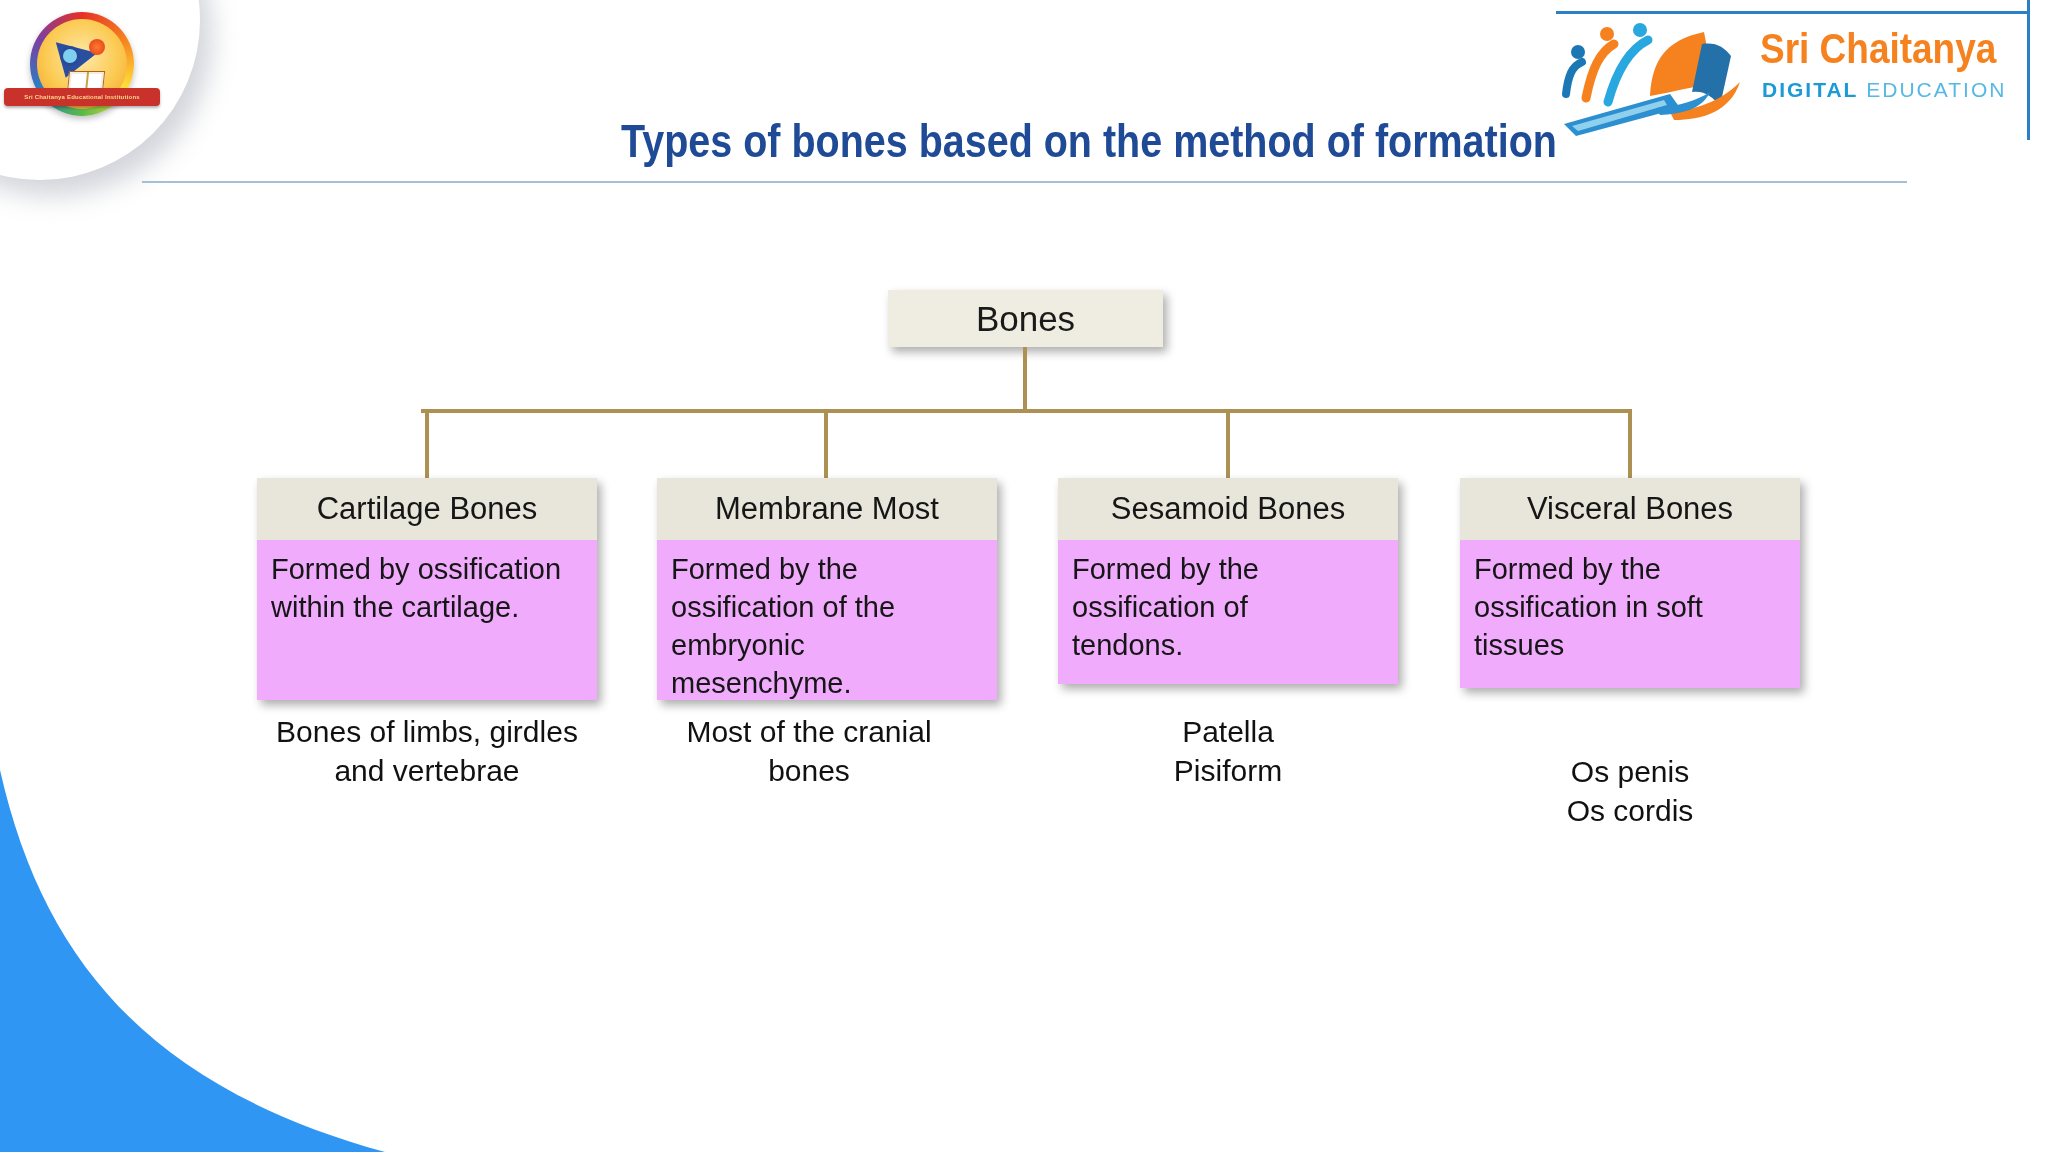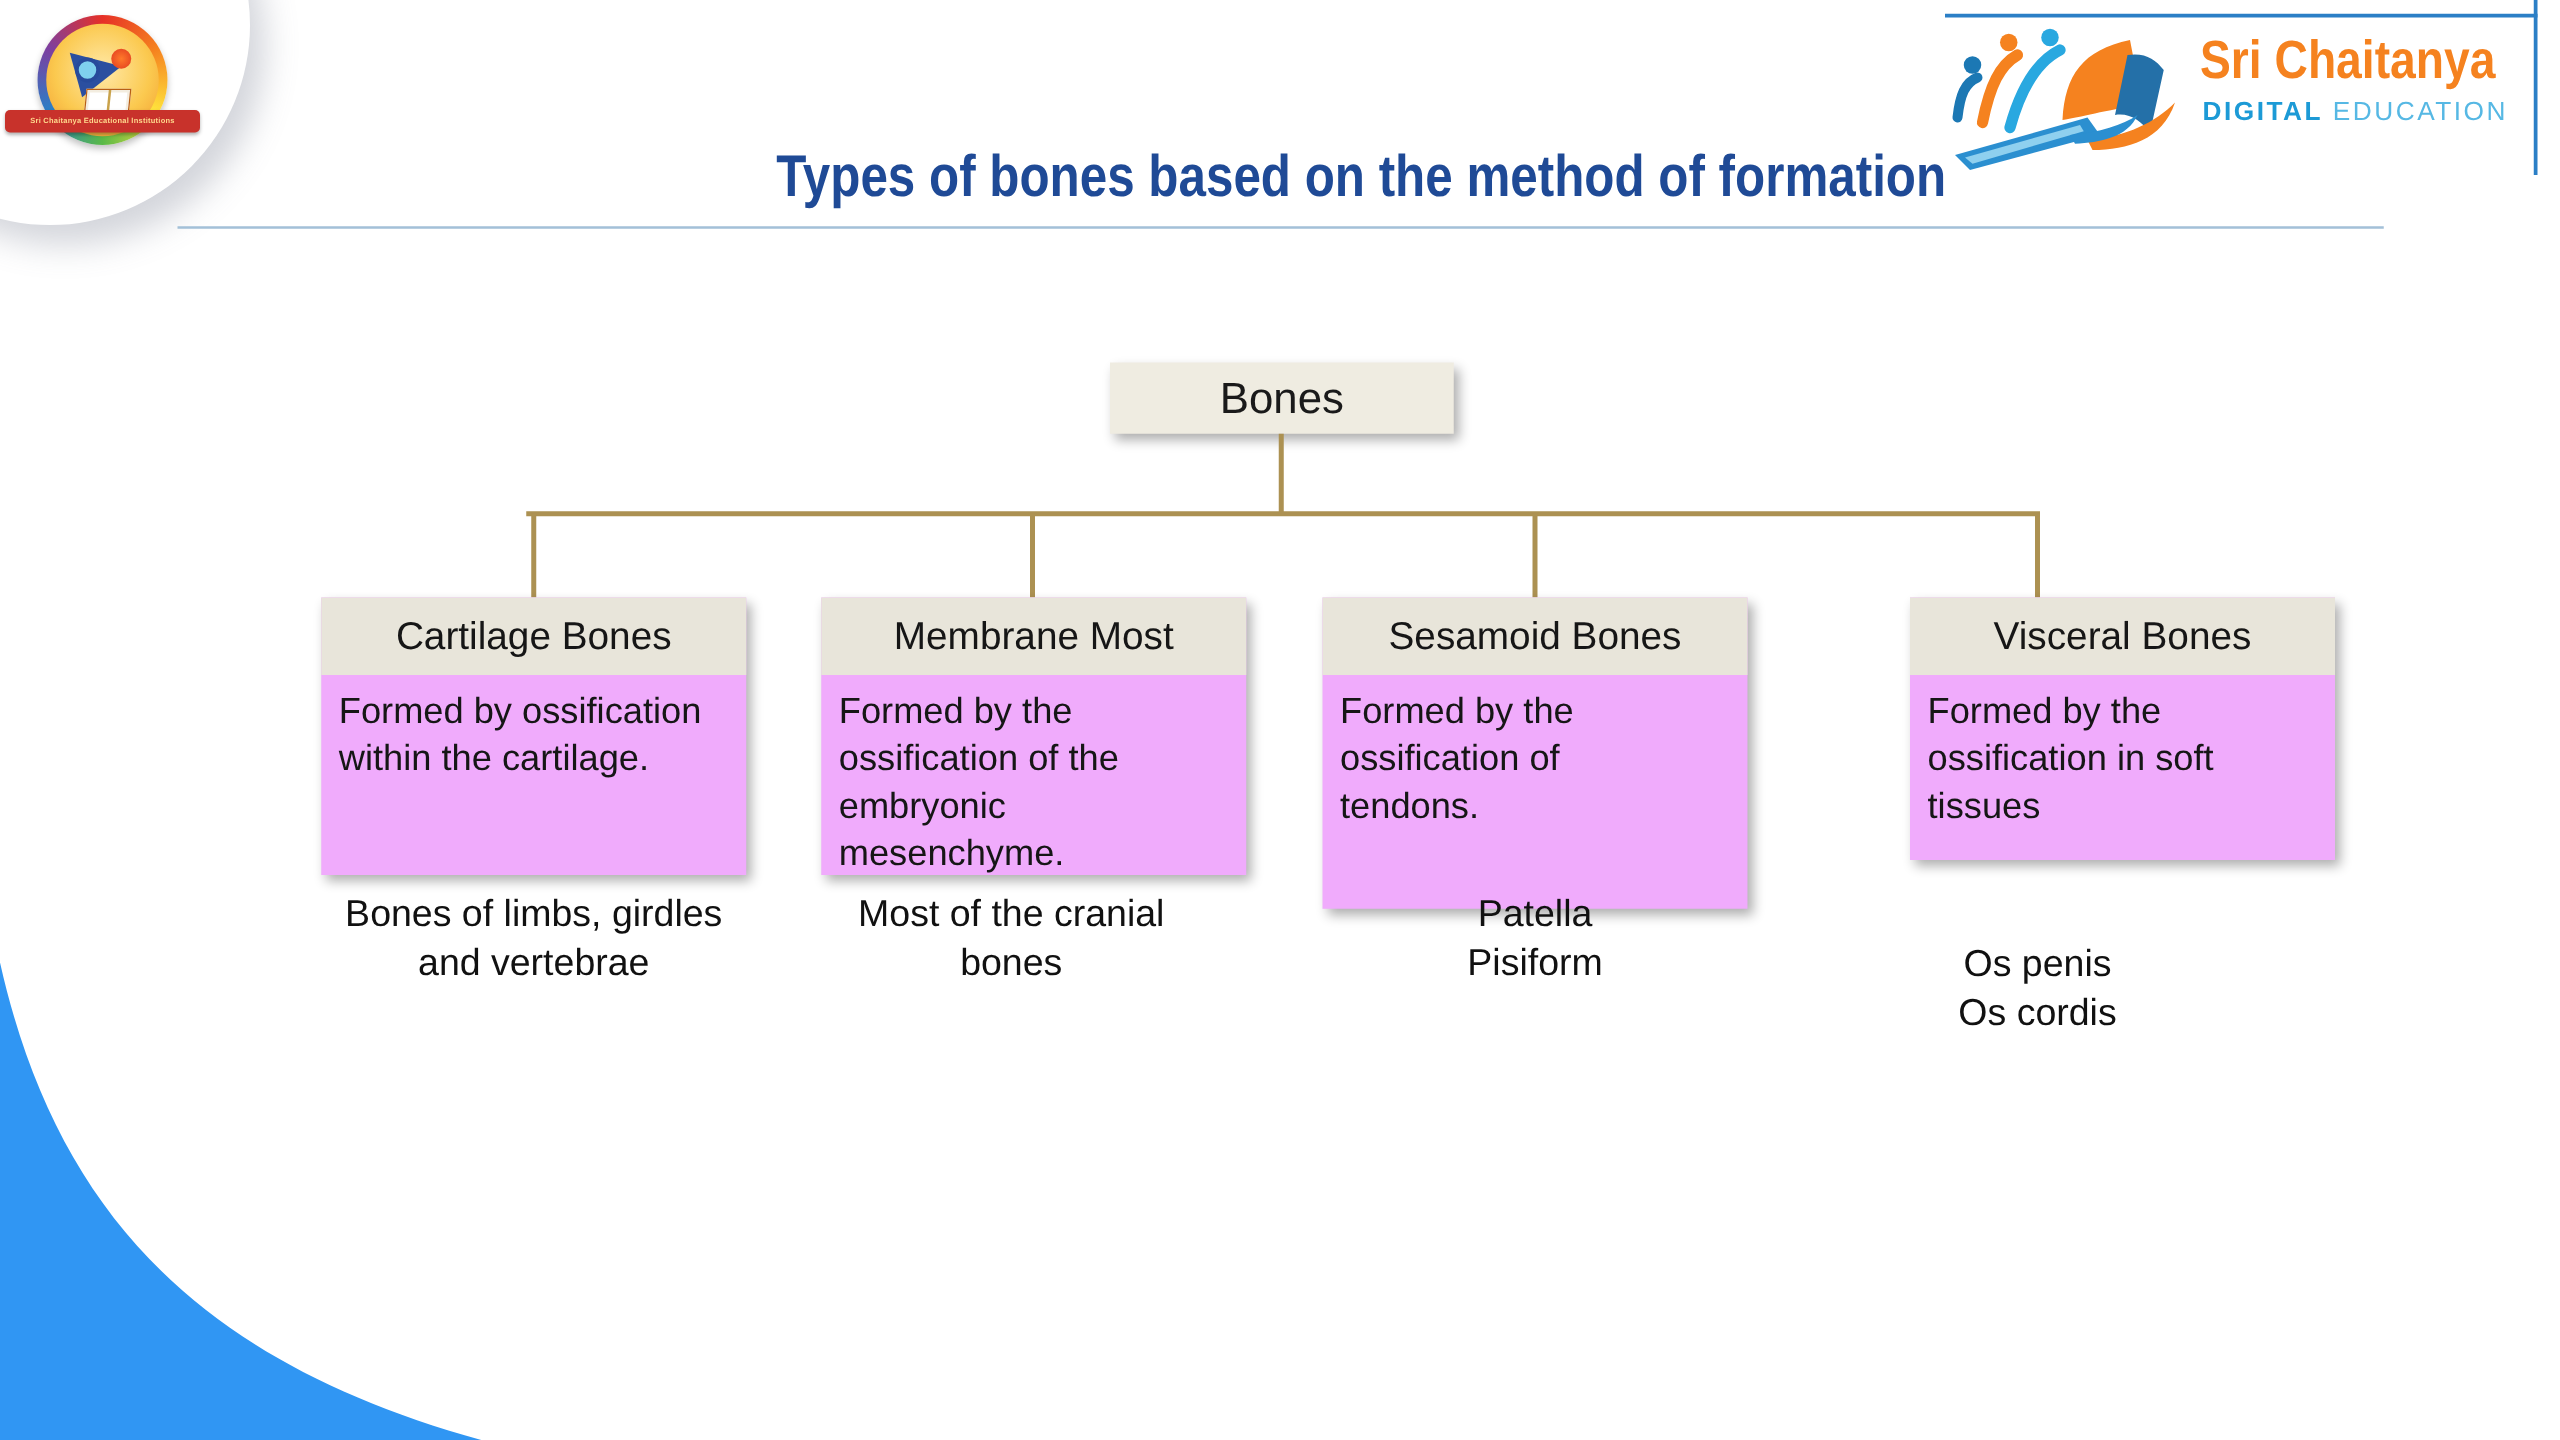--- a/index.html
+++ b/index.html
@@ -142,27 +142,27 @@
     <div class="branch-body">Formed by ossification
 within the cartilage.</div>
   </div>
   <div class="branch-node" style="left:657px;height:222px;">
     <div class="branch-head">Membrane Most</div>
     <div class="branch-body">Formed by the
 ossification of the
 embryonic
 mesenchyme.</div>
   </div>
-  <div class="branch-node" style="left:1058px;height:249px;">
+  <div class="branch-node" style="left:1058px;height:206px;">
     <div class="branch-head">Sesamoid Bones</div>
     <div class="branch-body">Formed by the
 ossification of
 tendons.</div>
   </div>
-  <div class="branch-node" style="left:1528px;height:210px;">
+  <div class="branch-node" style="left:1460px;height:210px;">
     <div class="branch-head">Visceral Bones</div>
     <div class="branch-body">Formed by the
 ossification in soft
 tissues</div>
   </div>
 
   <div class="branch-examples" style="left:227px;">Bones of limbs, girdles
 and vertebrae</div>
   <div class="branch-examples" style="left:609px;">Most of the cranial
 bones</div>

